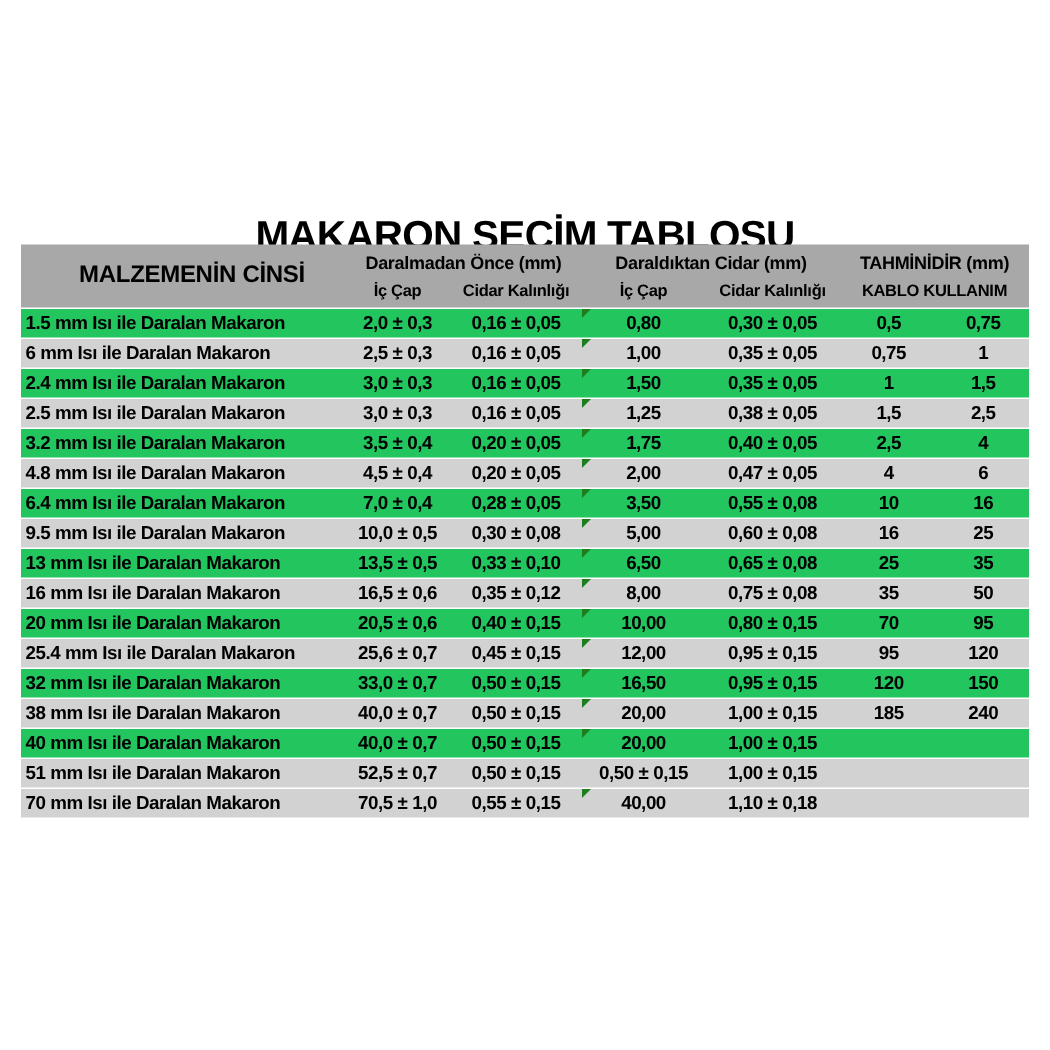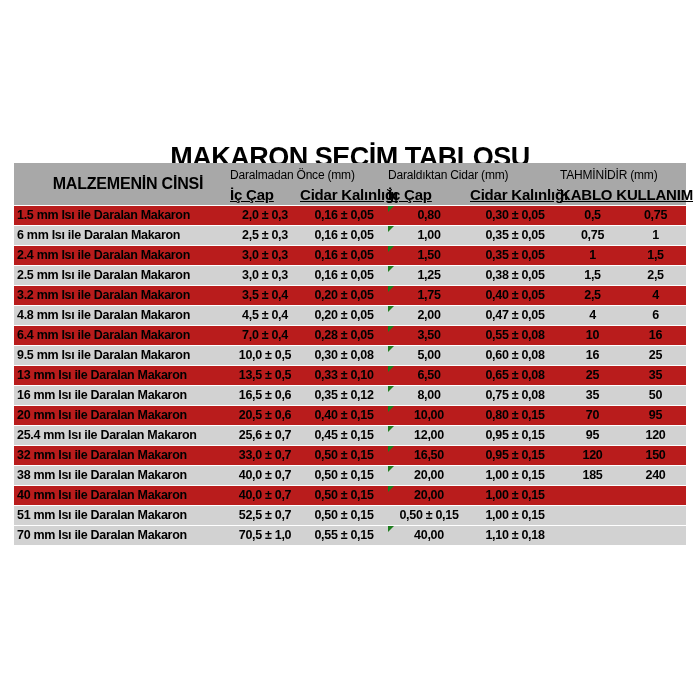--- a/index.html
+++ b/index.html
@@ -45,43 +45,43 @@
     font-size:16px;font-weight:bold;
     letter-spacing:-0.2px;
     margin-left:12px;
   }
   .th-group{display:flex;flex-direction:column;}
   .w-before{width:158px;}
   .w-after{width:172px;}
   .w-est{width:126px;}
   .group-label{
     height:22px;line-height:24px;
-    font-size:12px;font-weight:normal;
+    text-align:center;
+    font-size:12px;font-weight:bold;
     letter-spacing:-0.2px;
     white-space:nowrap;
   }
   .sub-row{display:flex;height:21px;}
   .sub{
     line-height:19px;
-    text-align:left;
-    font-size:15px;font-weight:bold;
+    text-align:center;
+    font-size:11px;font-weight:bold;
     letter-spacing:-0.2px;
     white-space:nowrap;
-    text-decoration:underline;
   }
   .sub.sc2{width:70px;}
   .sub.sc3{width:88px;}
   .sub.sc4{width:82px;}
   .sub.sc5{width:90px;}
   .sub.kablo{width:126px;}
   
   .trow{
     display:flex;
     height:20px;
-    background:#b91c1c;
+    background:#22c55e;
     border-bottom:1px solid #ffffff;
   }
   .trow.striped{background:var(--stripe-bg);}
   .td{
     line-height:19px;
     font-size:12.5px;
     font-weight:bold;
     letter-spacing:-0.3px;
     text-align:center;
     white-space:nowrap;

